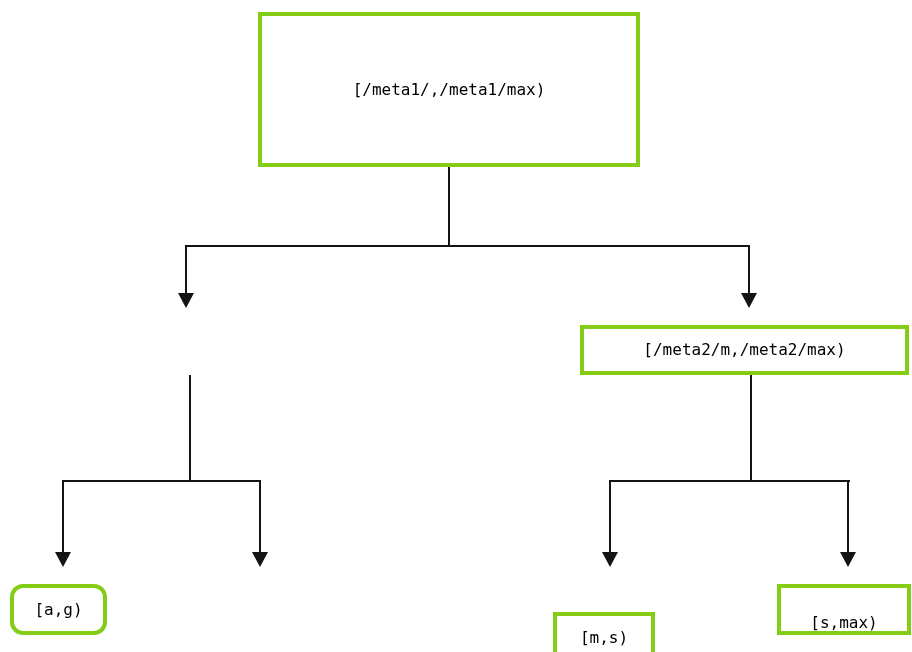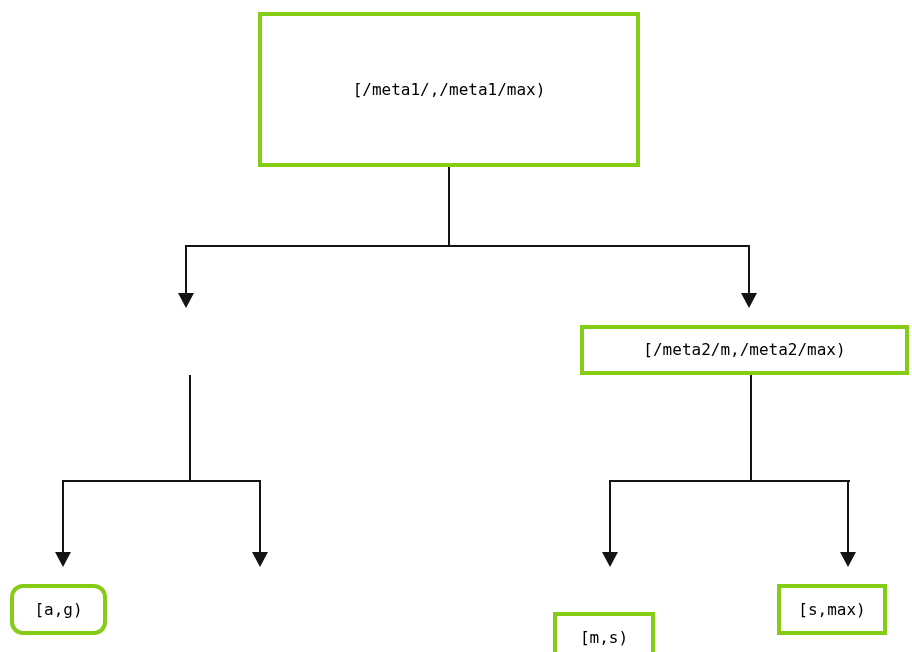--- a/index.html
+++ b/index.html
@@ -37,21 +37,21 @@
   }
   
   #node-root   { left: 258px; top: 12px;  width: 382px; height: 155px; }
   
   #node-mid-left  { left: 21px;  top: 325px; width: 326px; height: 50px; }
   #node-mid-right { left: 580px; top: 325px; width: 329px; height: 50px; }
   
   #node-leaf-ag   { left: 10px;  top: 584px; width: 97px;  height: 51px; border-radius: 13px; }
   #node-leaf-gm   { left: 205px; top: 584px; width: 98px;  height: 51px; }
   #node-leaf-ms   { left: 553px; top: 584px; width: 102px; height: 51px; margin-top: 28px; }
-  #node-leaf-smax { left: 777px; top: 584px; width: 110px; height: 51px; }
+  #node-leaf-smax { left: 777px; top: 584px; width: 134px; height: 51px; align-items: flex-end; }
 
   
   .vline {
     position: absolute;
     width: 2px;
     background: #141414;
   }
   .hline {
     position: absolute;
     height: 2px;

